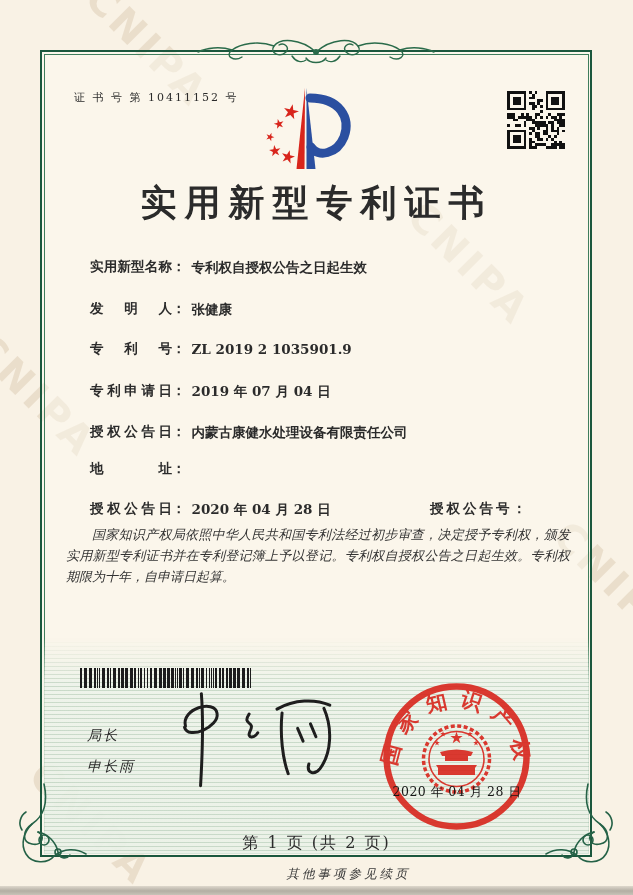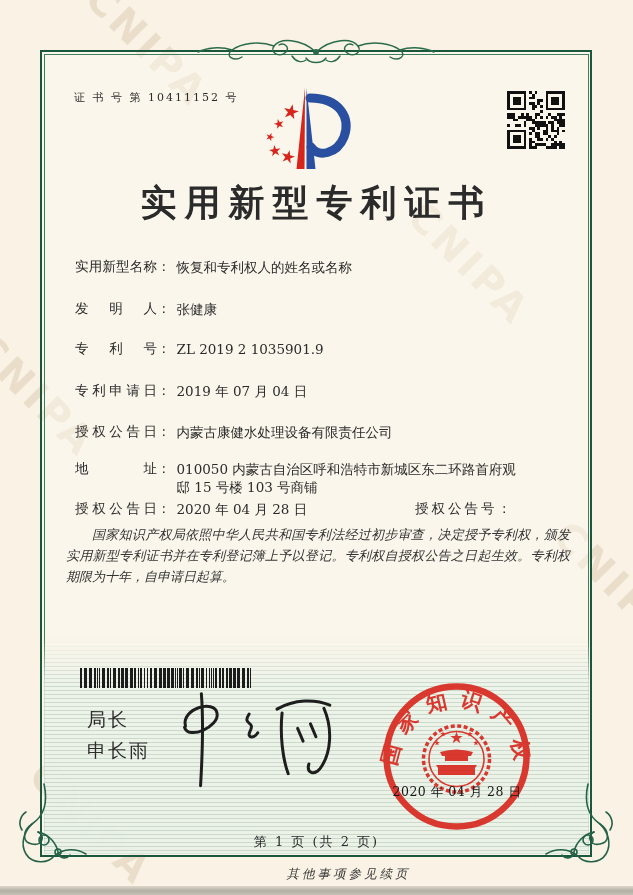--- a/index.html
+++ b/index.html
@@ -40,48 +40,48 @@
   
   .content{position:absolute; inset:0; z-index:3;}
   .cert-no{position:absolute; left:74px; top:90px; font-size:11px; letter-spacing:2px;}
   .logo{position:absolute; left:248px; top:84px;}
   .qr{position:absolute; left:507px; top:91px; width:58px; height:58px;}
   .title{
     position:absolute; left:0; top:179px; width:100%; text-align:center;
     font-size:36px; font-weight:bold; letter-spacing:8px;
   }
   .fields{position:absolute; left:74px; top:258px; width:442px; font-size:13.5px;}
-  .frow{position:absolute; left:1px; display:flex; align-items:flex-start; width:442px;}
+  .frow{position:absolute; left:16px; display:flex; align-items:flex-start; width:442px;font-weight:bold;}
   .frow.r0{top:0}.frow.r1{top:42px}.frow.r2{top:82px}.frow.r3{top:124px}
   .frow.r4{top:165px}.frow.r5{top:202px}.frow.r6{top:242px}
   .fld-label{
     display:inline-block; width:82px; text-align:justify; text-align-last:justify;
     flex:none; white-space:nowrap;
   }
   .fld-colon{flex:none; margin-right:6px;}
   .fld-value{max-width:348px; line-height:18px;}
   .two-col{justify-content:space-between;}
   .col-group{display:flex;}
   .body-text{
     position:absolute; left:66px; top:524px; width:504px;
     font-size:13px; line-height:21px; text-align:justify;
     font-style:italic; color:#333;
   }
   .body-text p{margin:0; text-indent:2em;}
   .barcode{position:absolute; left:80px; top:668px; width:173px; height:20px;}
-  .signer{position:absolute; left:87px; top:704px; font-size:19px; line-height:31px; letter-spacing:2px;}
+  .signer{position:absolute; left:87px; top:720px; font-size:14px; line-height:31px; letter-spacing:2px;font-style:italic;}
   .signature{position:absolute; left:158px; top:686px; transform:rotate(-2deg);}
   .seal{position:absolute; left:379px; top:679px; opacity:0.9;}
   .seal-date{
     position:absolute; left:389px; top:784px; width:136px; text-align:center;
     font-size:12.5px; color:#161616; letter-spacing:0.5px;
   }
   .page-footer{
     position:absolute; left:0; top:833px; width:100%; text-align:center;
-    font-size:13px; letter-spacing:2px;
+    font-size:16px; letter-spacing:2px;
   }
   .continuation{
     position:absolute; left:0; top:866px; width:100%; text-align:center; z-index:3;
     font-size:12.5px; font-style:italic; letter-spacing:3px; color:#3a3a3a;padding-left:32px;
   }
   .bottom-edge{
     position:absolute; left:0; bottom:0; width:100%; height:9px; z-index:6;
     background:linear-gradient(180deg,#ded8cc 0,#b3aea3 55%,#c8c3b8 100%);
   }
 </style>
@@ -381,21 +381,21 @@
         <rect x="19" y="20" width="1" height="1" fill="#111"></rect>
         <rect x="20" y="20" width="1" height="1" fill="#111"></rect>
       </svg>
 
     <div class="title">实用新型专利证书</div>
 
     <div class="fields">
       <div class="frow r0">
         <span class="fld-label">实用新型名称</span>
           <span class="fld-colon">：</span>
-        <span class="fld-value">恢复和专利权人的姓名或名称</span>
+        <span class="fld-value">专利权自授权公告之日起生效</span>
       </div>
       <div class="frow r1">
         <span class="fld-label">发明人</span>
           <span class="fld-colon">：</span>
         <span class="fld-value">张健康</span>
       </div>
       <div class="frow r2">
         <span class="fld-label">专利号</span>
           <span class="fld-colon">：</span>
         <span class="fld-value">ZL 2019 2 1035901.9</span>
@@ -406,21 +406,20 @@
         <span class="fld-value">2019 年 07 月 04 日</span>
       </div>
       <div class="frow r4">
         <span class="fld-label">授权公告日</span>
           <span class="fld-colon">：</span>
         <span class="fld-value">内蒙古康健水处理设备有限责任公司</span>
       </div>
       <div class="frow r5">
         <span class="fld-label">地址</span>
           <span class="fld-colon">：</span>
-        <span class="fld-value">010050 内蒙古自治区呼和浩特市新城区东二环路首府观邸 15 号楼 103 号商铺</span>
       </div>
       <div class="frow r6 two-col">
         <span class="col-group">
           <span class="fld-label">授权公告日</span>
             <span class="fld-colon">：</span>
           <span class="fld-value">2020 年 04 月 28 日</span>
         </span>
         <span class="col-group">
           <span style="letter-spacing:3px;margin-left:44px;">授权公告号</span>
             <span class="fld-colon">：</span>

